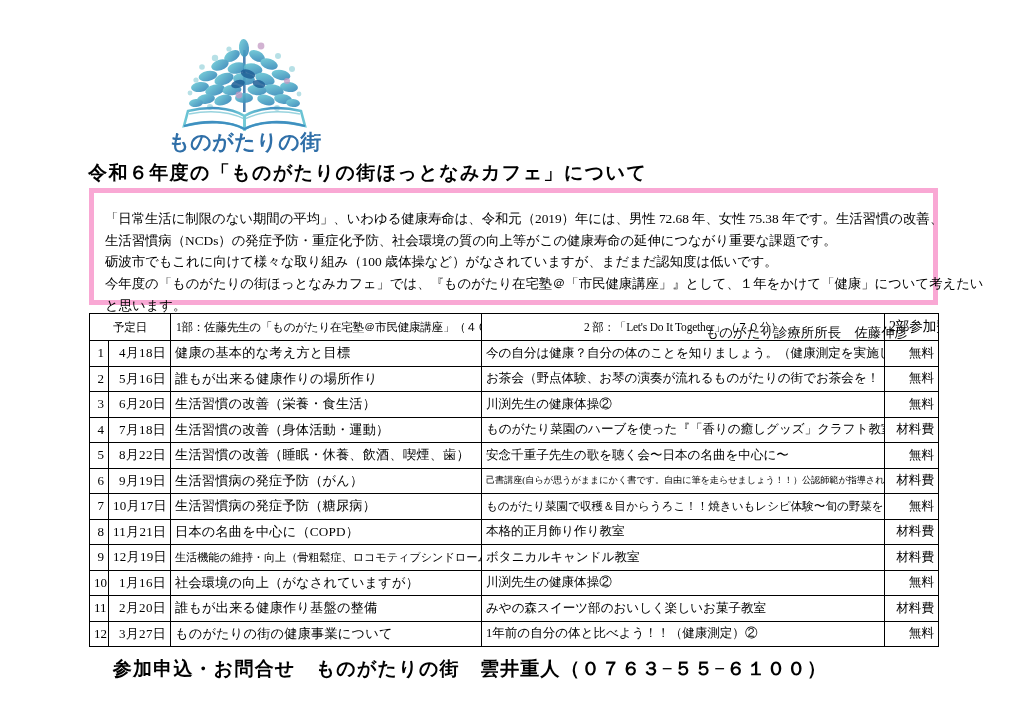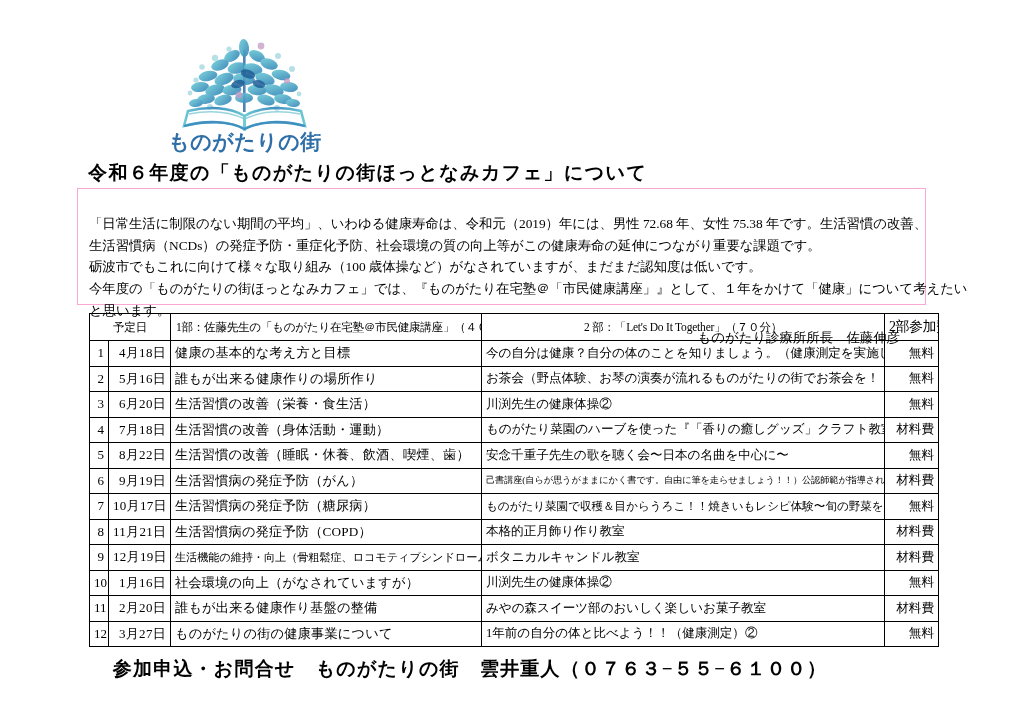--- a/index.html
+++ b/index.html
@@ -82,27 +82,27 @@
     top: 160px;
     font-size: 19px;
     font-weight: bold;
     letter-spacing: 1.4px;
     white-space: nowrap;
   }
 
   
   .intro-box {
     position: absolute;
-    left: 77px;
+    left: 89px;
     top: 188px;
     width: 849px;
     height: 117px;
-    border: 1px solid #f9a8d4;
+    border: 5px solid #f9a8d4;
     box-sizing: border-box;
-    padding: 24px 11px 0 11px;
+    padding: 15px 11px 0 11px;
   }
 
   .intro-line {
     font-size: 13.4px;
     line-height: 1.62;
     letter-spacing: -0.05px;
     white-space: nowrap;
   }
 
   .signature {
@@ -374,21 +374,21 @@
         <tr>
           <td class="c-num-cell">7</td>
           <td class="c-date-cell">10月17日</td>
           <td class="c-p1-cell">生活習慣病の発症予防（糖尿病）</td>
           <td class="c-p2-cell" style="font-size:11.6px;">ものがたり菜園で収穫＆目からうろこ！！焼きいもレシピ体験〜旬の野菜を楽しむ〜</td>
           <td class="c-fee-cell">無料</td>
         </tr>
         <tr>
           <td class="c-num-cell">8</td>
           <td class="c-date-cell">11月21日</td>
-          <td class="c-p1-cell">生活習慣病の発症予防（COPD）</td>
+          <td class="c-p1-cell">日本の名曲を中心に（COPD）</td>
           <td class="c-p2-cell">本格的正月飾り作り教室</td>
           <td class="c-fee-cell">材料費</td>
         </tr>
         <tr>
           <td class="c-num-cell">9</td>
           <td class="c-date-cell">12月19日</td>
           <td class="c-p1-cell small">生活機能の維持・向上（骨粗鬆症、ロコモティブシンドローム）</td>
           <td class="c-p2-cell">ボタニカルキャンドル教室</td>
           <td class="c-fee-cell">材料費</td>
         </tr>

